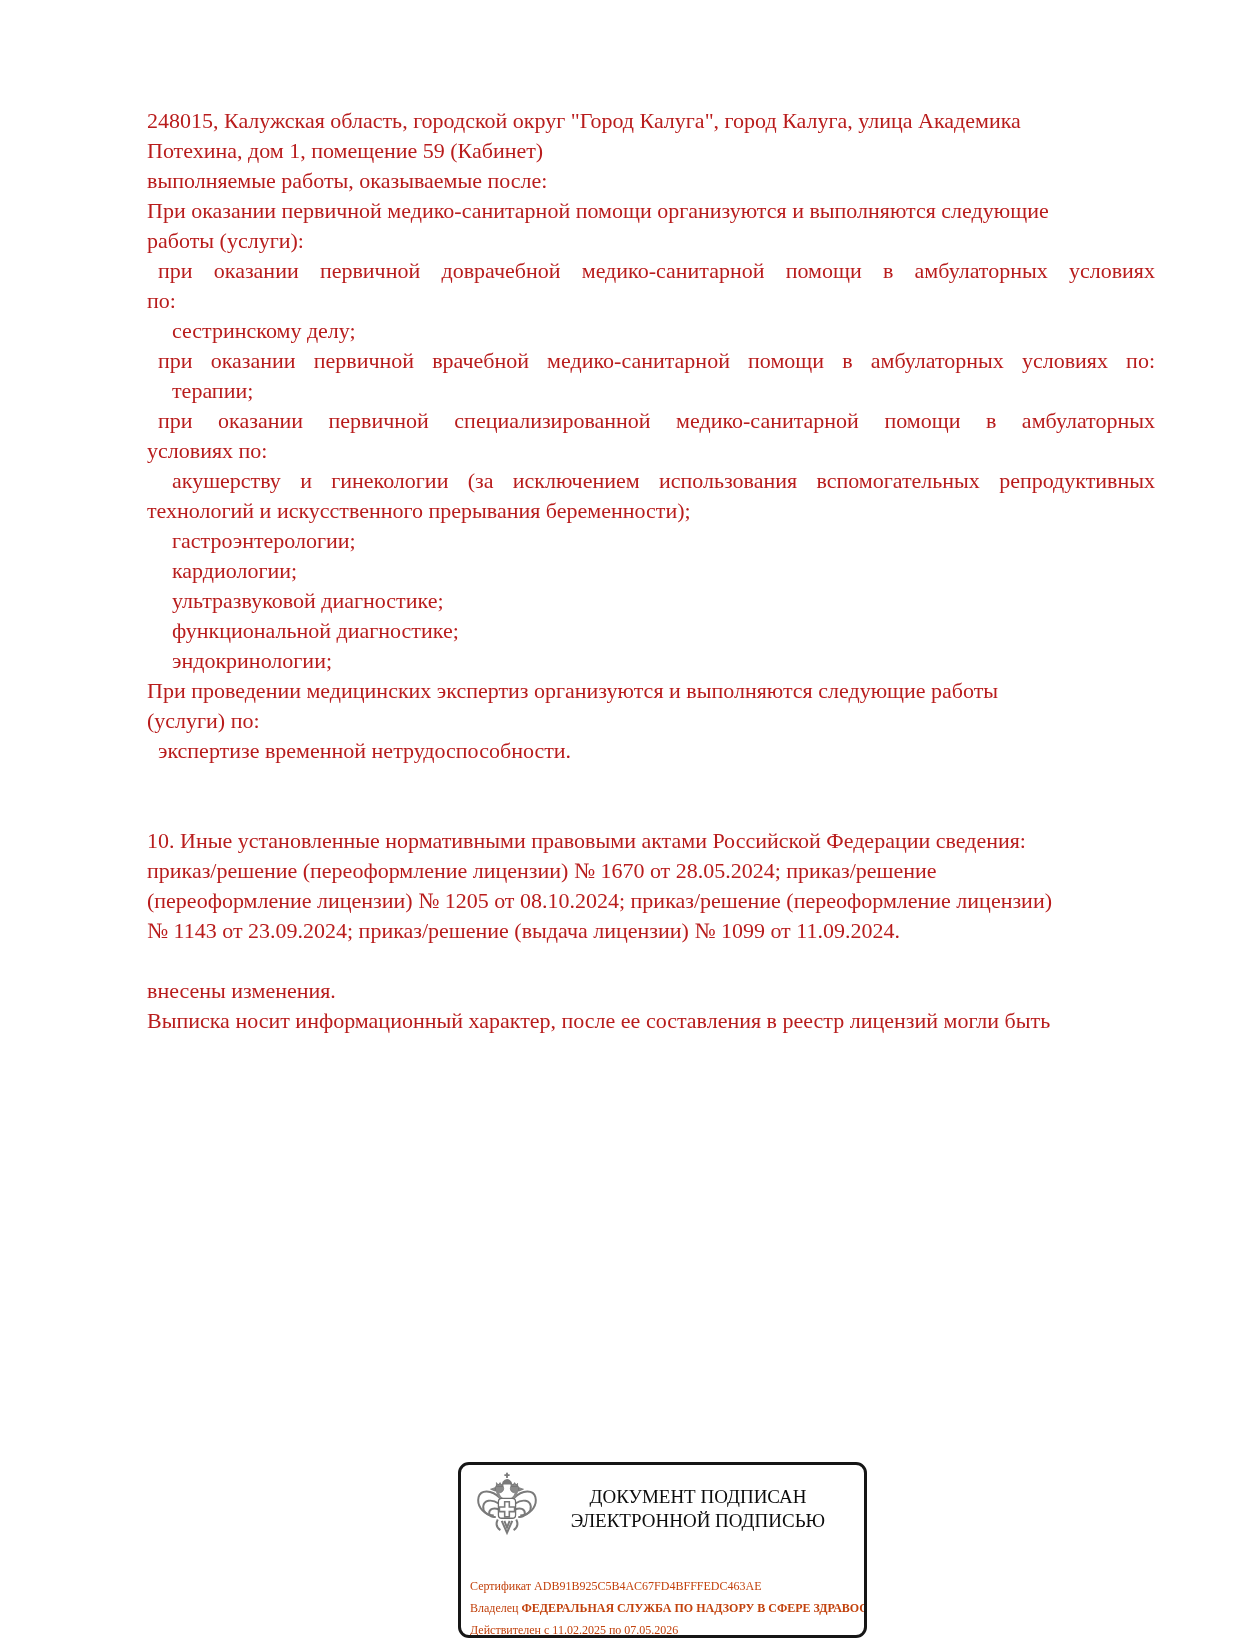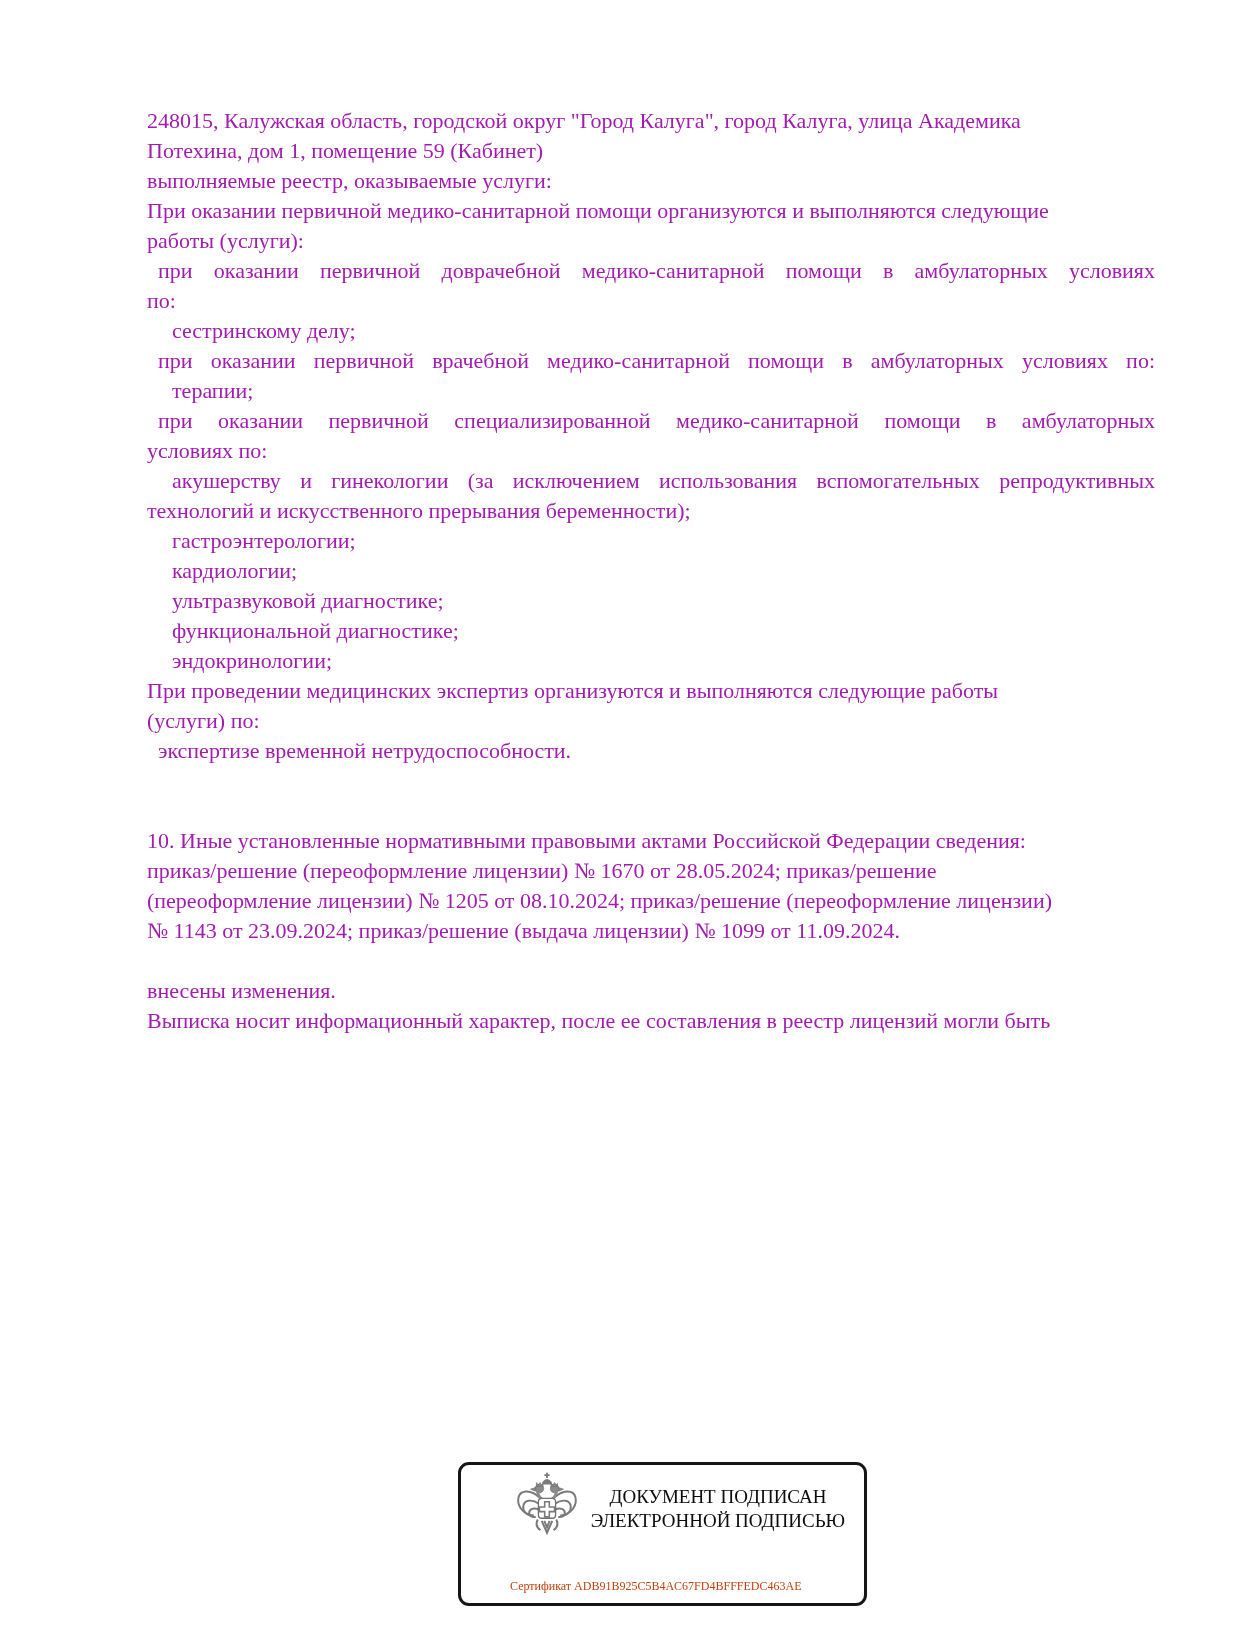--- a/index.html
+++ b/index.html
@@ -15,44 +15,43 @@
     background: #ffffff;
     overflow: hidden;
   }
   
   .doc-text {
     position: absolute;
     left: 147px; top: 106px;
     width: 1008px;
     font-size: 22px;
     line-height: 30px;
-    color: #a21caf;
+    color: #b91c1c;
   }
   .line { min-height: 30px; white-space: nowrap; }
   .line.i1 { padding-left: 11px; }
   .line.i2 { padding-left: 25px; }
   .line.spread {
     white-space: normal;
     text-align: justify;
     text-align-last: justify;
     max-height: 30px;
     overflow: hidden;
     font-family: Liberation Serif, serif;
   }
   
   .stamp {
     position: absolute;
     left: 458px; top: 1462px;
-    width: 409px; height: 144px;
+    width: 409px; height: 176px;
     box-sizing: border-box;
     border: 3px solid #161616;
     border-radius: 11px;
     background: #fff;
     overflow: hidden;
-    padding-left: 40px;
   }
   .stamp-top {
     display: flex;
     align-items: flex-start;
     padding: 7px 8px 0 13px;
     height: 79px;
   }
   .emblem { width: 66px; height: 70px; flex: 0 0 auto; }
   .stamp-title {
     flex: 1;
@@ -73,21 +72,21 @@
   .stamp-line b { font-weight: bold; }
 </style>
 </head>
 <body>
 
 <div class="page">
 
   <div class="doc-text" id="doc-lines">
       <div class="line i0">248015, Калужская область, городской округ "Город Калуга", город Калуга, улица Академика</div>
       <div class="line i0">Потехина, дом 1, помещение 59 (Кабинет)</div>
-      <div class="line i0">выполняемые реестр, оказываемые услуги:</div>
+      <div class="line i0">выполняемые работы, оказываемые после:</div>
       <div class="line i0">При оказании первичной медико-санитарной помощи организуются и выполняются следующие</div>
       <div class="line i0">работы (услуги):</div>
       <div class="line i1 spread">при оказании первичной доврачебной медико-санитарной помощи в амбулаторных условиях</div>
       <div class="line i0">по:</div>
       <div class="line i2">сестринскому делу;</div>
       <div class="line i1 spread">при оказании первичной врачебной медико-санитарной помощи в амбулаторных условиях по:</div>
       <div class="line i2">терапии;</div>
       <div class="line i1 spread">при оказании первичной специализированной медико-санитарной помощи в амбулаторных</div>
       <div class="line i0">условиях по:</div>
       <div class="line i2 spread">акушерству и гинекологии (за исключением использования вспомогательных репродуктивных</div>

